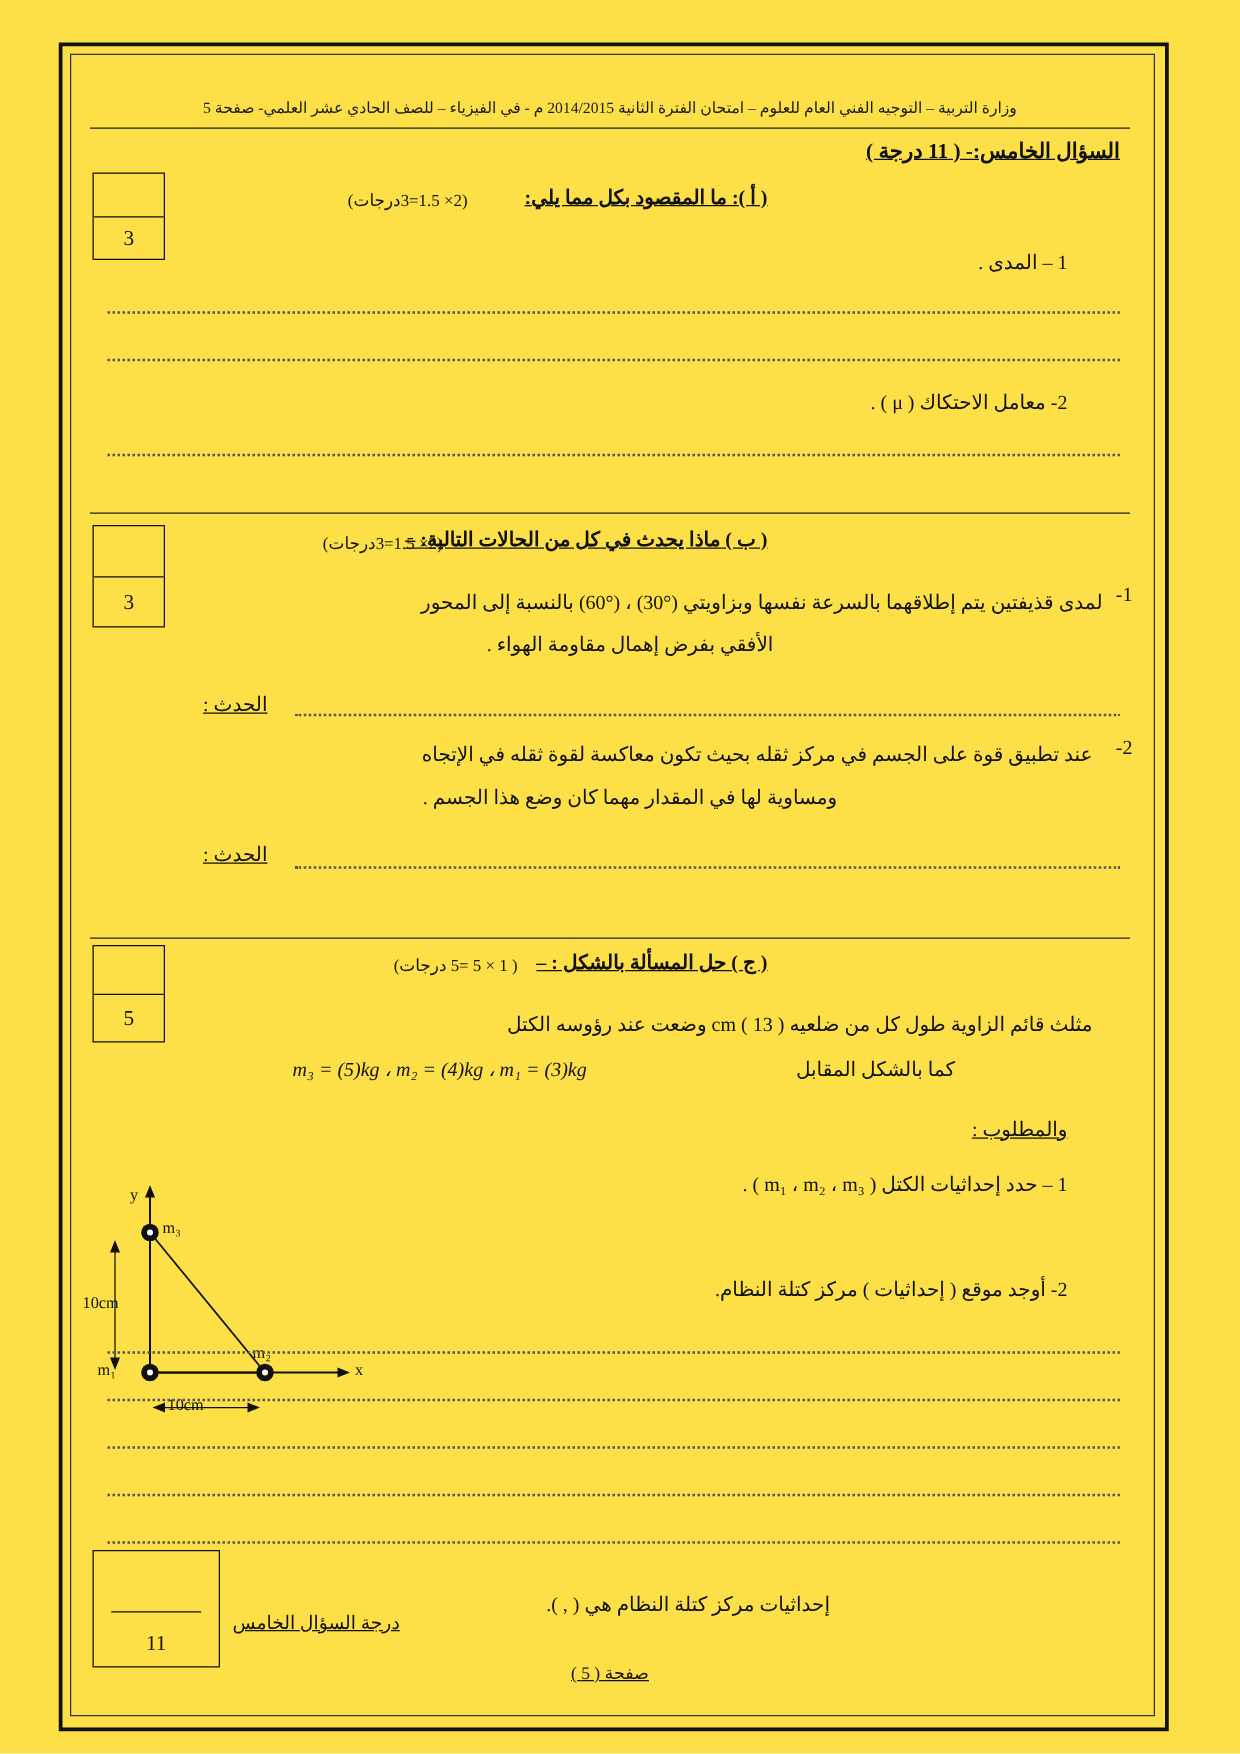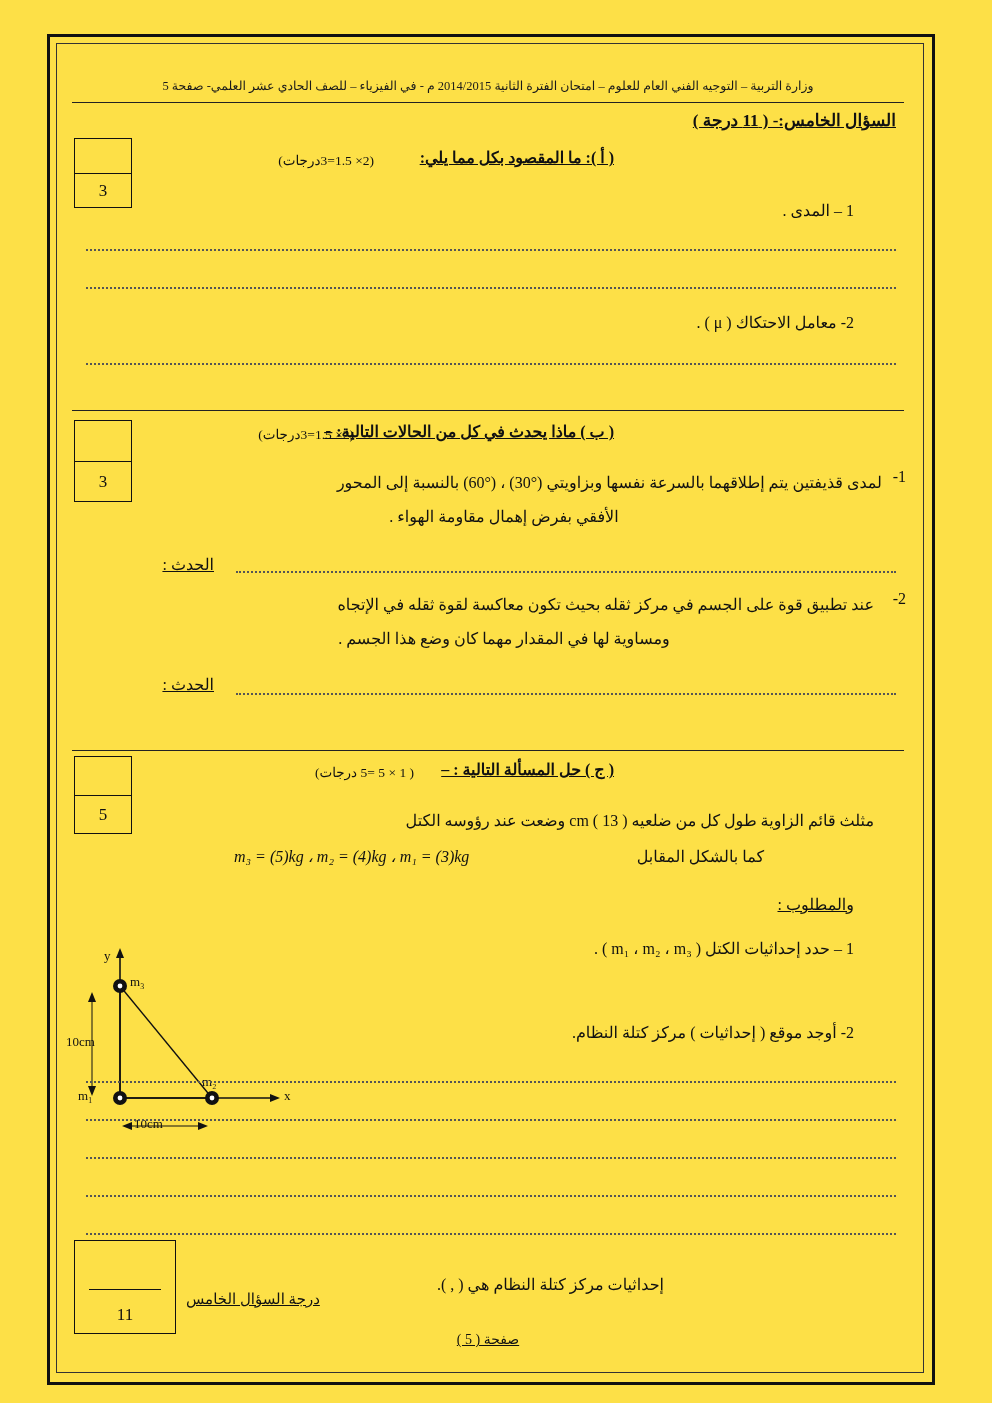--- a/index.html
+++ b/index.html
@@ -92,21 +92,21 @@
     <div class="dots" style="top:500px;right:18px;width:660px;"></div>
 
     <div class="num-col" style="top:520px;right:8px;">2-</div>
     <div class="line-text" style="top:520px;right:40px;width:770px;text-align:right;">عند تطبيق قوة على الجسم في مركز ثقله بحيث تكون معاكسة لقوة ثقله في الإتجاه</div>
     <div class="line-text" style="top:554px;right:40px;width:740px;text-align:center;">ومساوية لها في المقدار مهما كان وضع هذا الجسم .</div>
     <div class="line-text" style="top:600px;right:700px;text-decoration:underline;">الحدث :</div>
     <div class="dots" style="top:622px;right:18px;width:660px;"></div>
 
     <div class="rule" style="top:680px;"></div>
 
-    <div class="sub-head" style="top:690px;right:300px;"><u>( ج ) حل المسألة التالية :  –</u></div>
+    <div class="sub-head" style="top:690px;right:300px;"><u>( ج ) حل المسألة بالشكل :  –</u></div>
     <div class="marks-note" style="top:694px;right:500px;">( 1 × 5 =5 درجات)</div>
 
     <div class="score-box" style="left:12px;top:686px;width:56px;height:76px;">
       <div class="top"></div>
       <div class="val">5</div>
     </div>
 
     <div class="line-text" style="top:736px;right:40px;width:790px;text-align:right;">مثلث قائم الزاوية طول كل من ضلعيه cm ( 13 )  وضعت عند رؤوسه الكتل</div>
 
     <div class="line-text" style="top:772px;right:40px;width:790px;text-align:left;padding-left:150px;box-sizing:border-box;text-decoration:underline;">

